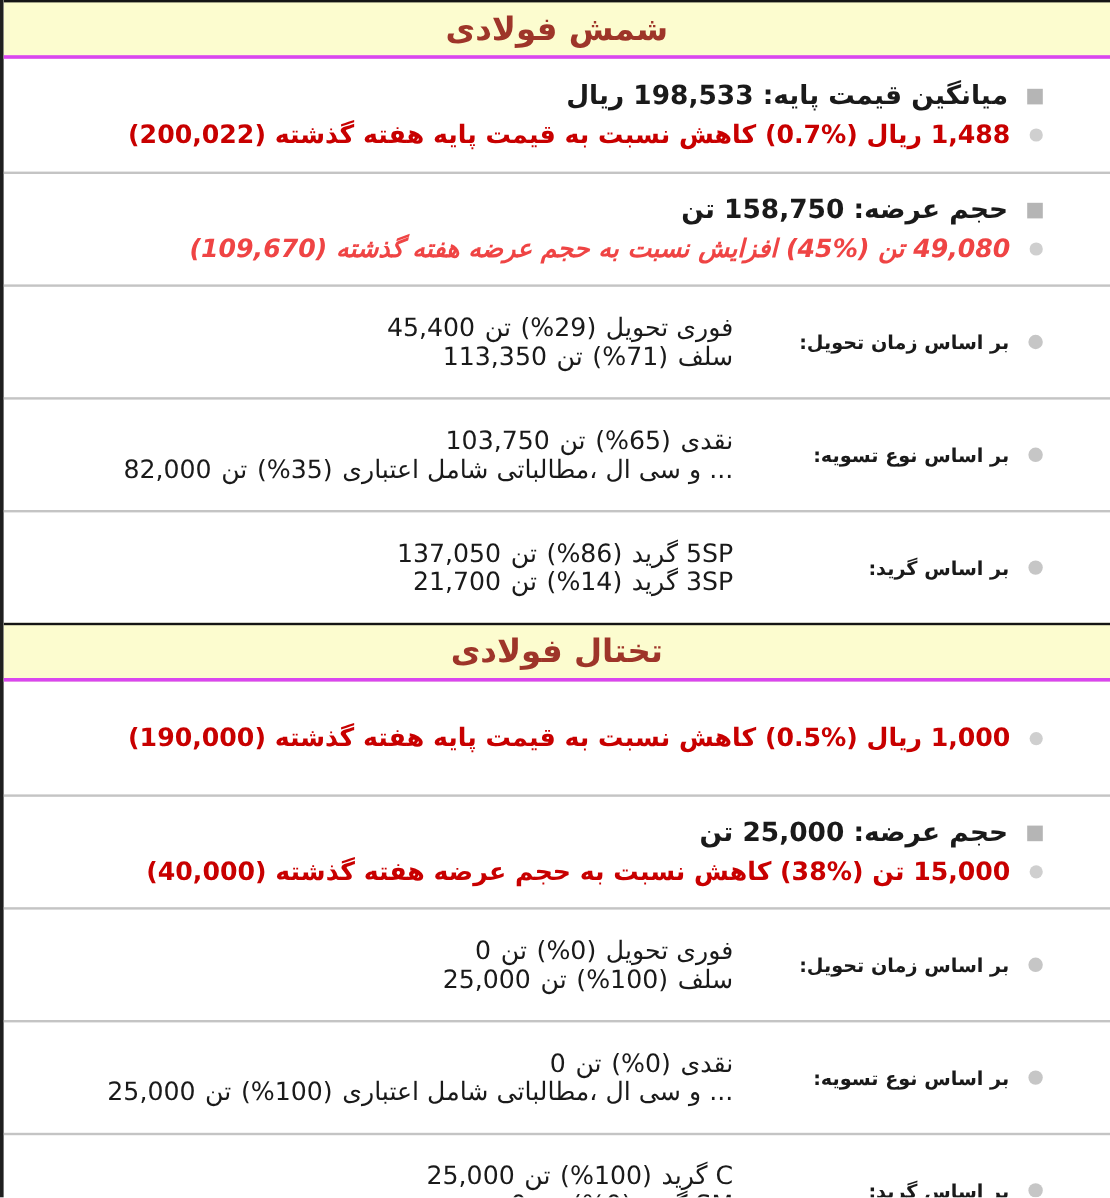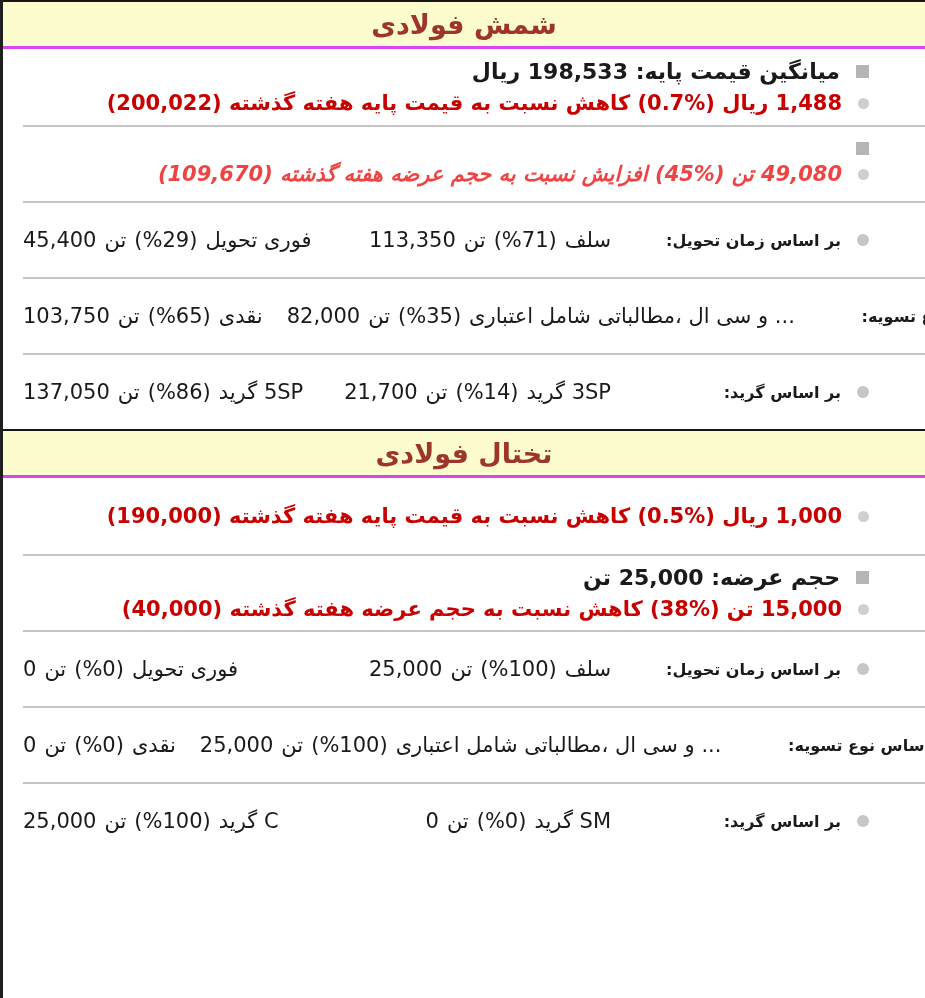--- a/index.html
+++ b/index.html
@@ -7,39 +7,39 @@
     width:925px;height:998px;overflow:hidden;background:#ffffff;
     border-left:3px solid #1f1f1f;box-sizing:border-box;
     font-family:"DejaVu Sans",sans-serif;color:#1a1a1a;
   }
   .hdr{
     height:49px;box-sizing:border-box;background:#FCFCCF;
     border-top:2px solid #151515;border-bottom:3px solid #d946ef;
     display:flex;align-items:center;justify-content:center;
   }
   .hdr .hdr-t{font-size:27px;font-weight:700;color:#9E3529;direction:rtl;}
-  .row{box-sizing:border-box;height:76px;display:flex;margin-left:20px;}
+  .row{box-sizing:border-box;height:94px;display:flex;}
   .row.divided{border-top:2px solid #C4C4C4;}
   .row.stats{flex-direction:column;justify-content:center;gap:7px;}
   .rline{
     direction:rtl;display:flex;align-items:center;justify-content:flex-start;
     gap:16px;padding-right:56px;
   }
   .blt{flex:none;}
   .blt.sq{width:13px;height:13px;background:#B5B5B5;}
   .blt.rd{width:12px;height:12px;border-radius:50%;background:#C6C6C6;}
   .blt.rd.sm{width:11px;height:11px;background:#CFCFCF;}
   .stat-t{font-size:22px;font-weight:700;color:#1a1a1a;}
   .chg{font-size:21px;font-weight:600;}
   .chg[data-clr="red"]{color:#C80000;}
   .chg[data-clr="green"]{color:#ef4444;font-style:italic;}
   .row.split{flex-direction:row;align-items:center;}
   .vals{
-    flex:1;display:flex;flex-direction:row;align-items:flex-end;
-    justify-content:space-between;gap:24px;padding-right:14px;box-sizing:border-box;
+    flex:1;display:flex;flex-direction:column;align-items:flex-end;
+    justify-content:space-between;gap:0;padding-right:14px;box-sizing:border-box;
   }
   .lbl-col{width:300px;flex:none;display:flex;align-items:center;}
   .lbl-col .rline{width:100%;}
   .lbl-t{font-size:16px;font-weight:700;white-space:nowrap;}
   .vline{
     direction:ltr;display:flex;align-items:center;justify-content:flex-end;
     gap:8px;font-size:21px;font-weight:400;white-space:nowrap;
   }
   .vline .num,.vline .pct{direction:ltr;unicode-bidi:isolate;}
   .vline .unit{direction:rtl;unicode-bidi:isolate;}
@@ -61,20 +61,21 @@
     </div>
     <div class="rline">
       <span class="blt rd sm"></span>
       <span class="chg" data-clr="red">1,488 ریال (%0.7) کاهش نسبت به قیمت پایه هفته گذشته (200,022)</span>
     </div>
   </div>
 
   <div class="row stats divided">
     <div class="rline">
       <span class="blt sq"></span>
+      <span class="stat-t">حجم عرضه: 158,750 تن</span>
     </div>
     <div class="rline">
       <span class="blt rd sm"></span>
       <span class="chg" data-clr="green">49,080 تن (%45) افزایش نسبت به حجم عرضه هفته گذشته (109,670)</span>
     </div>
   </div>
 
   <div class="row split divided">
     <div class="vals">
       <div class="vline">

